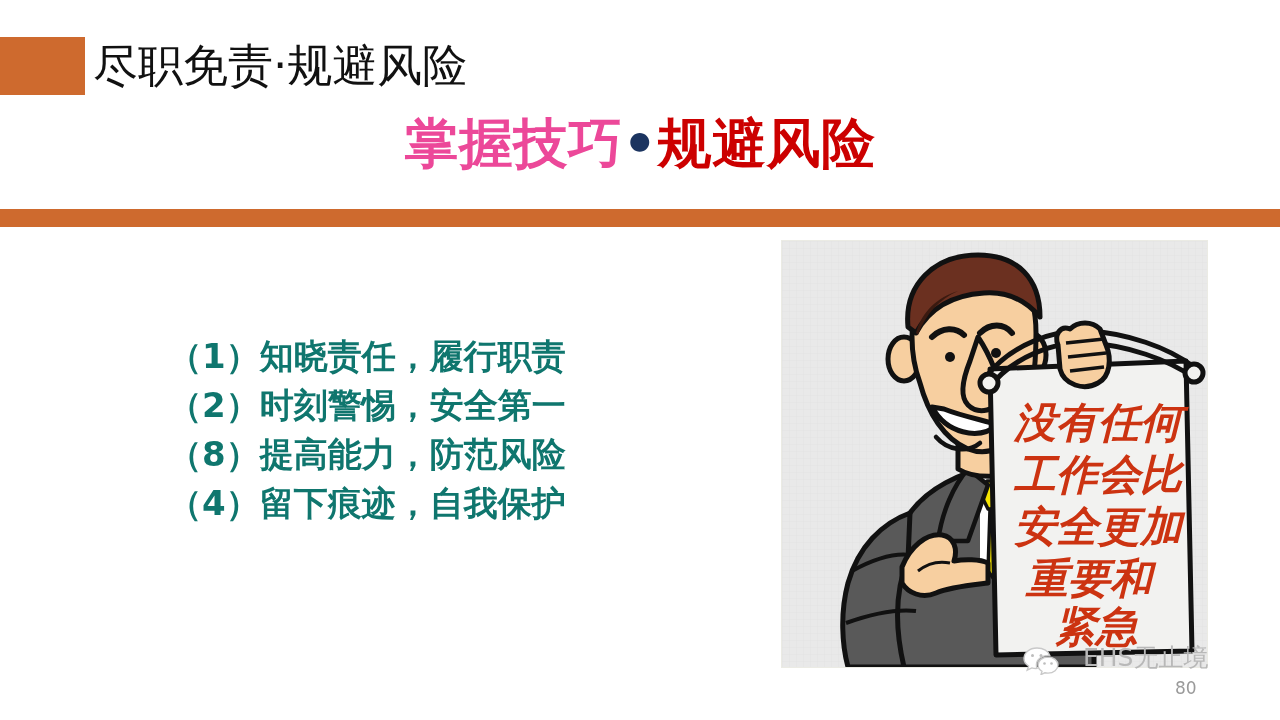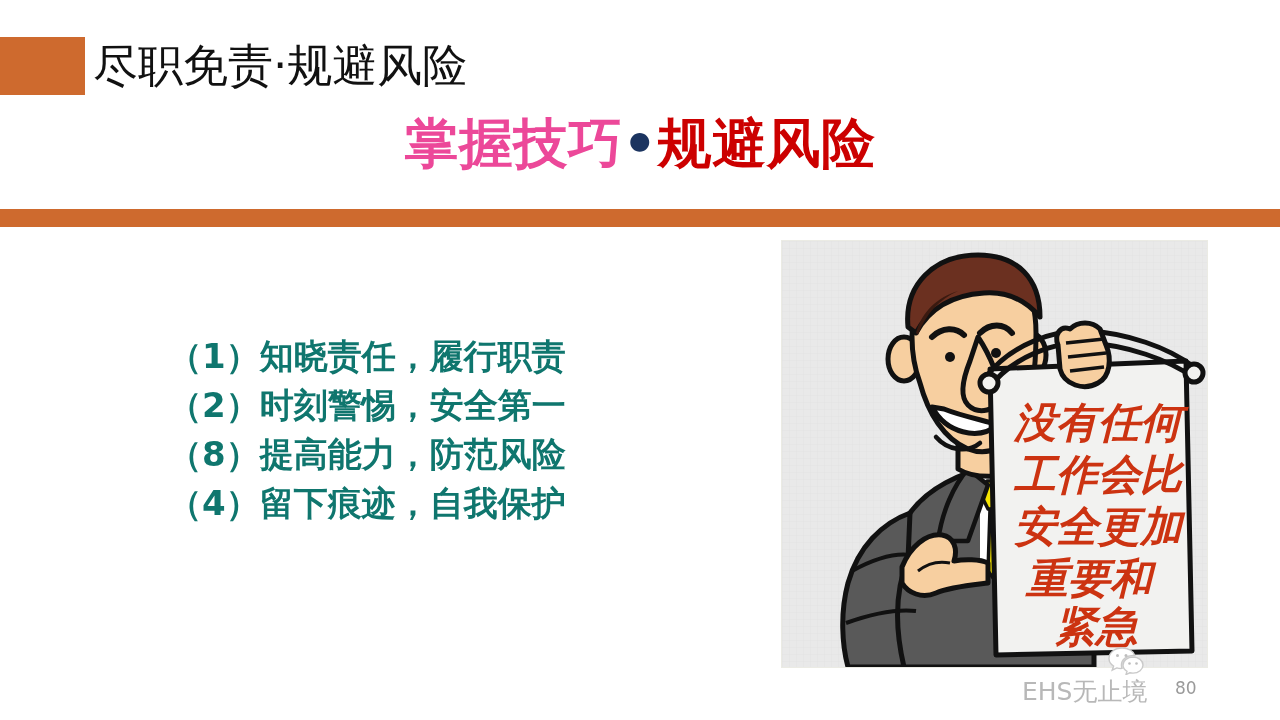--- a/index.html
+++ b/index.html
@@ -99,23 +99,22 @@
     margin-left: 48px;
   }
   .picture svg { display: block; }
 
   
   .watermark {
     position: absolute;
     left: 1022px;
     top: 645px;
     display: flex;
-    align-items: flex-end;
-    gap: 0;
-    flex-direction: column;
+    align-items: flex-start;
+    gap: 21px;
   }
   .wm-text {
     font-size: 25px;
     line-height: 26px;
     color: #b8b8b8;
     white-space: nowrap;
     font-weight: 400;
   }
   .page-number {
     position: absolute;

